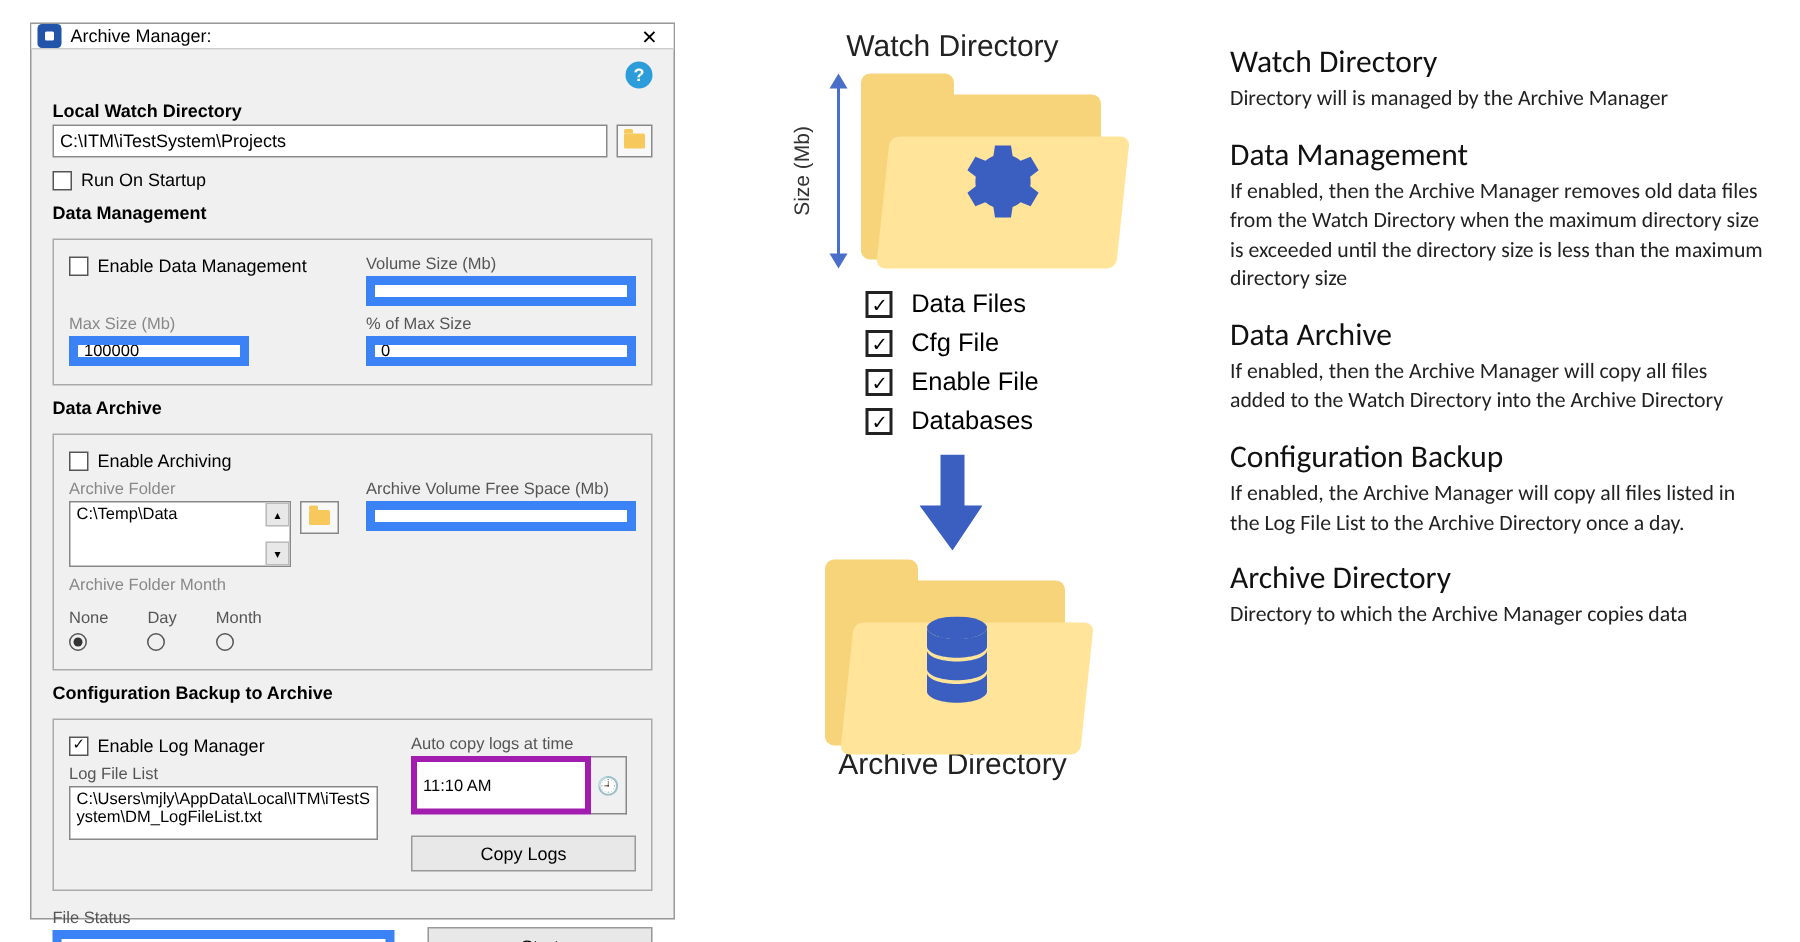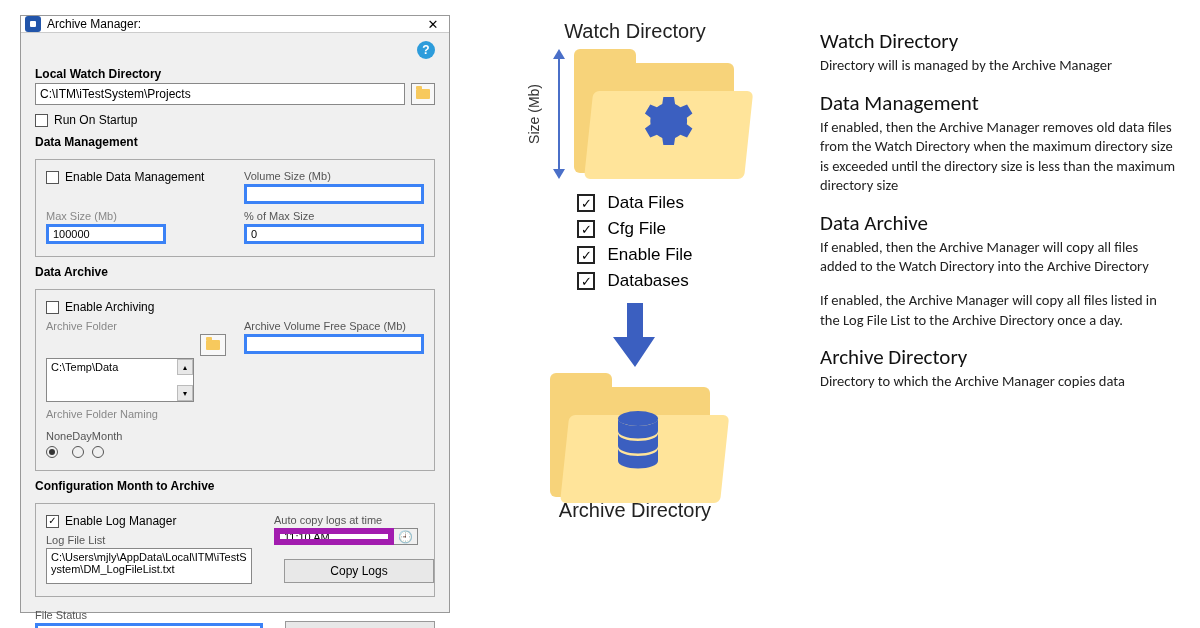--- a/index.html
+++ b/index.html
@@ -120,60 +120,59 @@
   }
   .two-col {
     display: flex;
     gap: 18px;
   }
   .col { flex: 1; display: flex; flex-direction: column; gap: 2px; }
   .field-label { font-size: 11px; color: #555; }
   .field-label.disabled { color: #888; }
   .small-input {
     height: 20px;
-    border: 3px solid #3b82f6;
+    border: 6px solid #3b82f6;
     background: #fff;
     padding: 1px 4px;
     font-size: 11px;
     width: 120px;
   }
   .small-input.wide { width: 100%; }
   textarea.multiline {
     width: 100%;
     height: 44px;
     border: 1px solid #888;
     background: #fff;
     padding: 2px 4px;
     font-size: 11px;
     resize: none;
     font-family: inherit;
   }
   .scroll-box {
     position: relative;
     flex: 1;
     display: flex;
-    margin-top: 24px;
   }
   .scroll-box textarea { padding-right: 18px; }
   .scroll-arrows {
     position: absolute;
     right: 1px; top: 1px; bottom: 1px;
     width: 16px;
     display: flex; flex-direction: column;
     justify-content: space-between;
   }
   .scroll-arrows .arr {
     height: 16px;
     background: #e8e8e8;
     border: 1px solid #bbb;
     font-size: 8px;
     display: flex; align-items: center; justify-content: center;
     cursor: pointer;
   }
-  .radio-row { display: flex; margin-top: 4px;}
+  .radio-row { display: flex; gap: 26px; margin-top: 4px;}
   .radio-col { display: flex; flex-direction: column; align-items: flex-start; gap: 4px; font-size: 11px; color: #555;}
   .radio {
     width: 12px; height: 12px;
     border: 1px solid #555;
     border-radius: 50%;
     display: inline-flex; align-items: center; justify-content: center;
     cursor: pointer;
   }
   .radio.checked::after {
     content: "";
@@ -184,22 +183,22 @@
   .btn {
     height: 24px;
     border: 1px solid #999;
     background: #e8e8e8;
     font-size: 12px;
     cursor: pointer;
     display: flex; align-items: center; justify-content: center;
   }
   .time-row { display: flex; gap: 0; align-items: stretch; }
   .time-input {
-    height: 17px;
-    border: 6px solid #a21caf;
+    height: 39px;
+    border: 4px solid #a21caf;
     background: #fff;
     padding: 2px 4px;
     font-size: 11px;
     width: 120px;
   }
   .time-btn {
     width: 24px;
     border: 1px solid #888;
     border-left: none;
     background: #f0f0f0;
@@ -397,59 +396,59 @@
             <div class="browse-btn">
                 <div class="folder-glyph"></div>
               </div>
           </div>
         </div>
         <div class="col">
           <div class="field-label">Archive Volume Free Space (Mb)</div>
           <input class="small-input wide" value="" style="">
         </div>
       </div>
-      <div class="field-label disabled">Archive Folder Naming</div>
+      <div class="field-label disabled">Archive Folder Month</div>
       <div class="radio-row">
         <div class="radio-col">
           <span>None</span>
           <span class="radio checked"></span>
         </div>
         <div class="radio-col">
           <span>Day</span>
           <span class="radio"></span>
         </div>
         <div class="radio-col">
           <span>Month</span>
           <span class="radio"></span>
         </div>
       </div>
     </div>
 
-    <div class="bold-label">Configuration Month to Archive</div>
+    <div class="bold-label">Configuration Backup to Archive</div>
     <div class="group">
       <div class="two-col" style="gap:22px;">
         <div class="col">
           <div class="checkbox-row">
             <span class="checkbox checked"></span>
             <span>Enable Log Manager</span>
           </div>
           <div class="spacer6"></div>
           <div class="field-label">Log File List</div>
           <textarea class="multiline" style="height: 36px;">C:\Users\mjly\AppData\Local\ITM\iTestSystem\DM_LogFileList.txt</textarea>
         </div>
         <div class="col" style="max-width:150px;">
           <div class="field-label">Auto copy logs at time</div>
           <div class="time-row">
             <input class="time-input" value="11:10 AM" style="">
             <div class="time-btn">
               <span>🕘</span>
             </div>
           </div>
           <div style="height:10px;"></div>
-          <button class="btn" style="width:100%;margin-left:10px;">Copy Logs</button>
+          <button class="btn" style="width:100%;">Copy Logs</button>
         </div>
       </div>
     </div>
 
     <div class="two-col" style="gap:22px; margin-top:4px;">
       <div class="col">
         <div class="field-label">File Status</div>
         <input class="small-input wide" style="height: 24px;" value="">
       </div>
       <div class="col" style="max-width:150px; justify-content:flex-end;">
@@ -530,19 +529,20 @@
   </div>
   <div class="def">
     <h3>Data Management</h3>
     <p>If enabled, then the Archive Manager removes old data files from the  Watch Directory when the maximum directory size is exceeded until the directory size is less than the maximum directory size</p>
   </div>
   <div class="def">
     <h3>Data Archive</h3>
     <p>If enabled, then the Archive Manager will copy all files added to the Watch Directory into the Archive Directory</p>
   </div>
   <div class="def">
+    <h3>Configuration Backup</h3>
     <p>If enabled, the Archive Manager will copy all files listed in the Log File List to the Archive Directory once a day.</p>
   </div>
   <div class="def">
     <h3>Archive Directory</h3>
     <p>Directory to which the Archive Manager copies data</p>
   </div>
 </div>
 
 </body></html>

